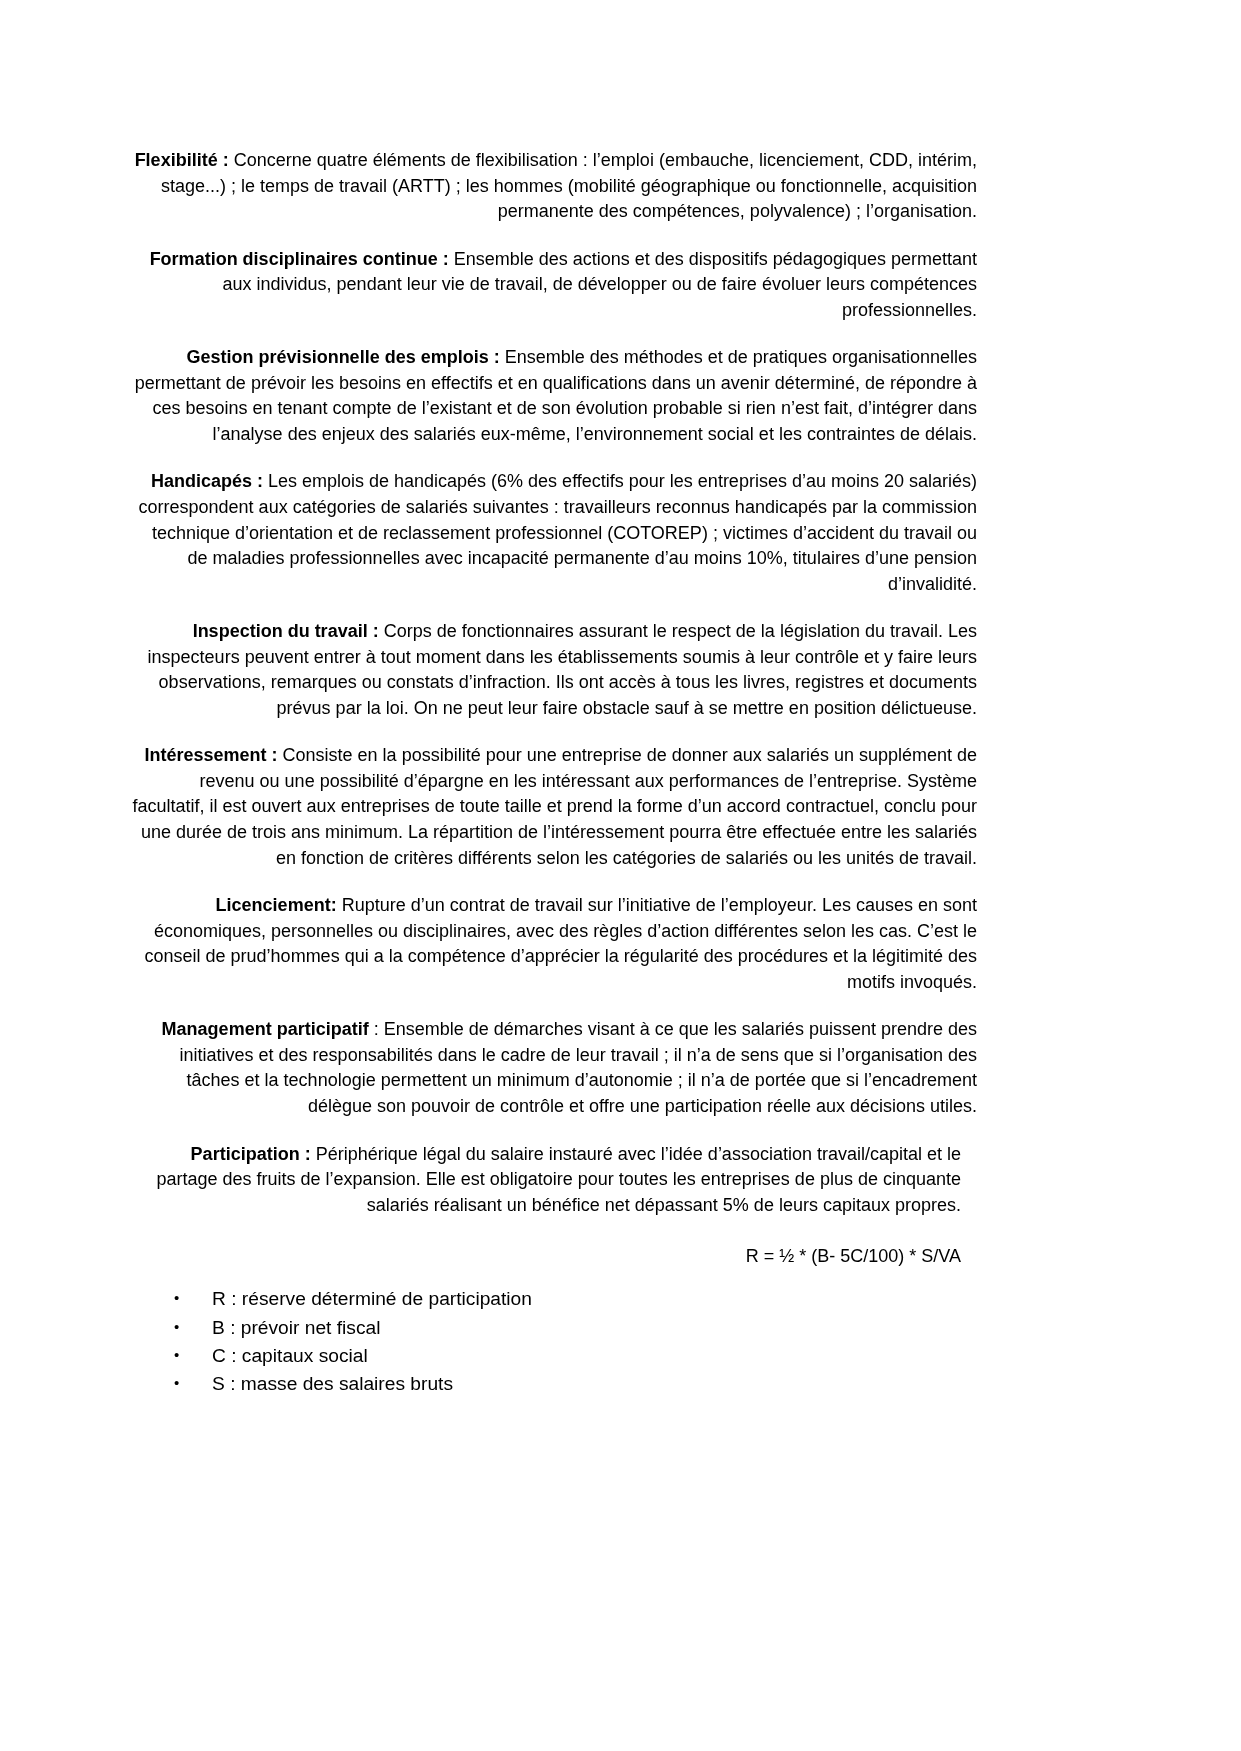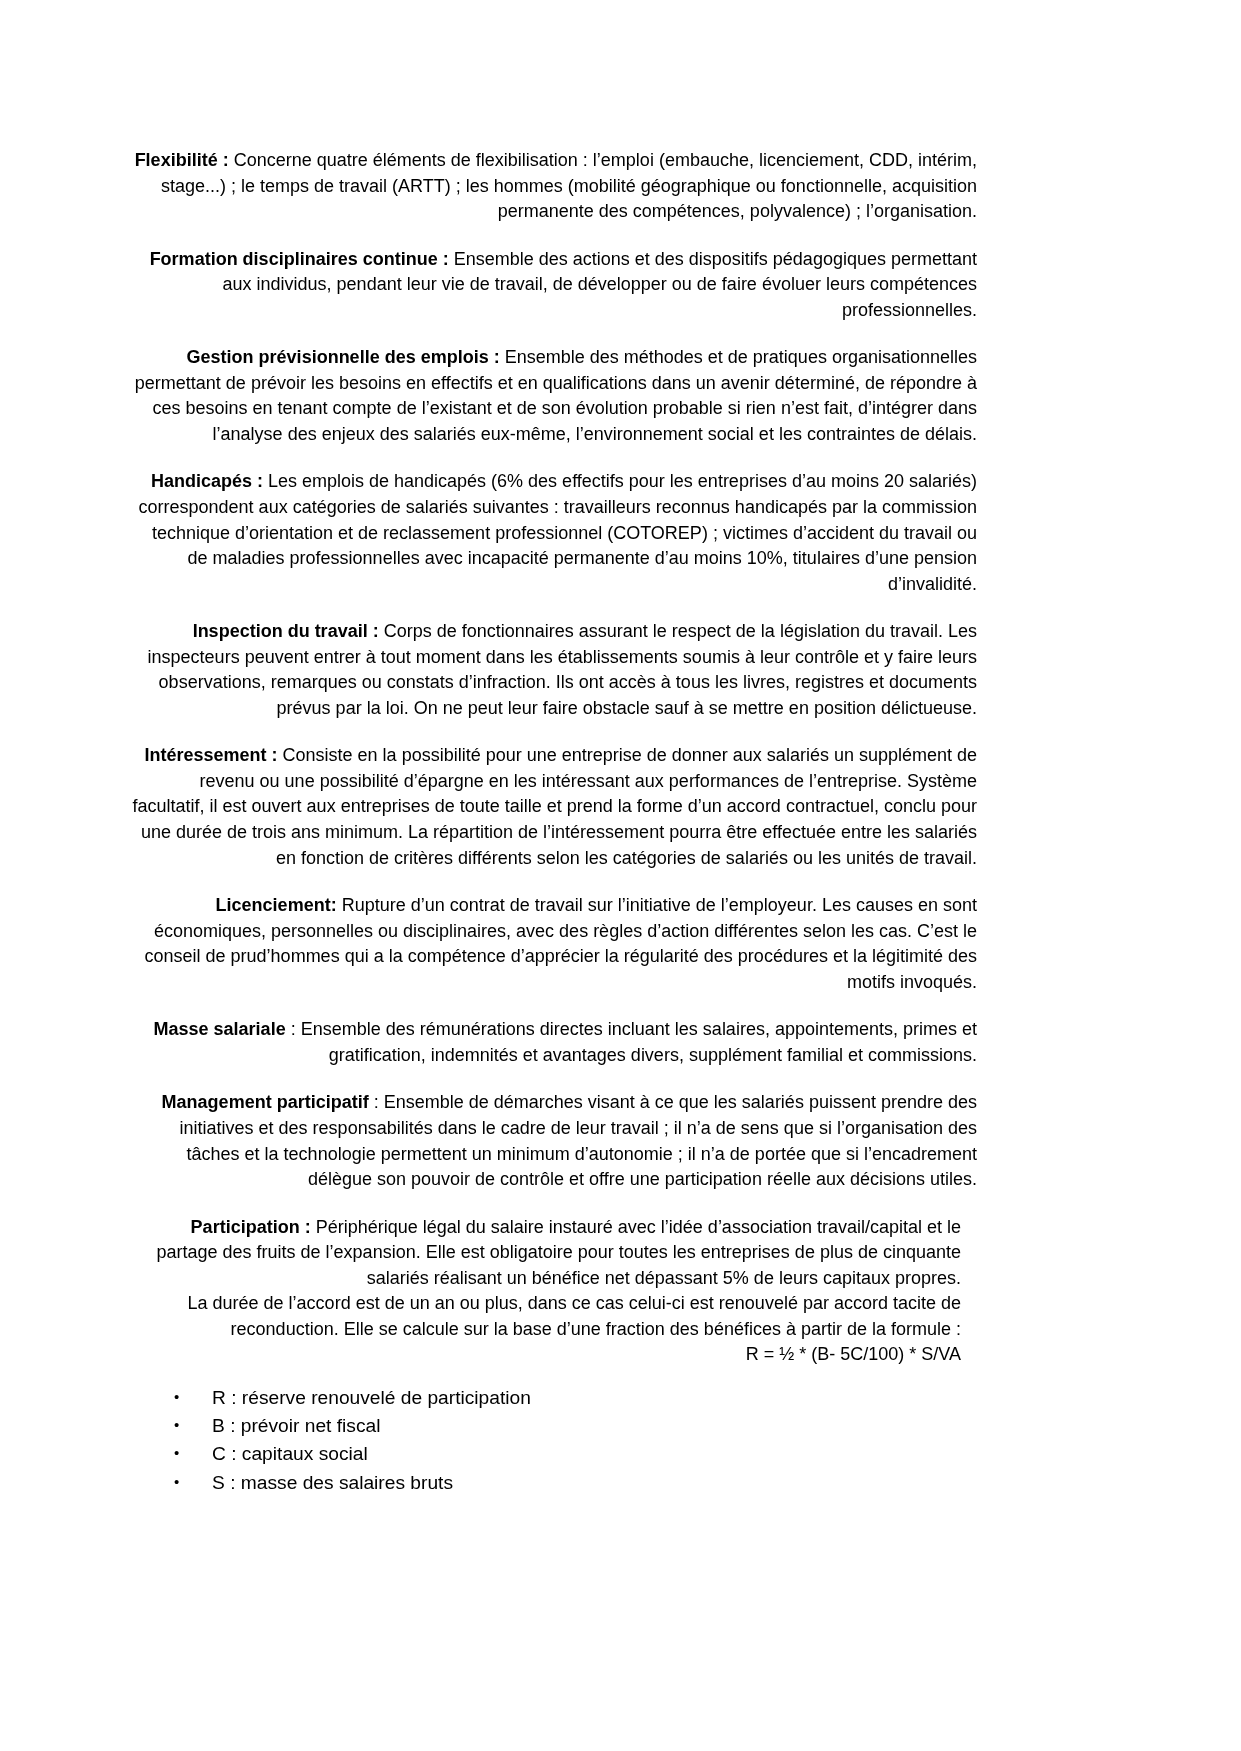--- a/index.html
+++ b/index.html
@@ -87,38 +87,35 @@
     </p>
 
     <p class="entry">
       <span class="term">Intéressement :</span><span class="body"> Consiste en la possibilité pour une entreprise de donner aux salariés un supplément de revenu ou une possibilité d’épargne en les intéressant aux performances de l’entreprise. Système facultatif, il est ouvert aux entreprises de toute taille et prend la forme d’un accord contractuel, conclu pour une durée de trois ans minimum. La répartition de l’intéressement pourra être effectuée entre les salariés en fonction de critères différents selon les catégories de salariés ou les unités de travail.</span>
     </p>
 
     <p class="entry">
       <span class="term">Licenciement:</span><span class="body"> Rupture d’un contrat de travail sur l’initiative de l’employeur. Les causes en sont économiques, personnelles ou disciplinaires, avec des règles d’action différentes selon les cas. C’est le conseil de prud’hommes qui a la compétence d’apprécier la régularité des procédures et la légitimité des motifs invoqués.</span>
     </p>
 
-    <p class="entry">
-      <span class="term">Masse salariale</span><span class="body"> : Ensemble des rémunérations directes incluant les salaires, appointements, primes et gratification, indemnités et avantages divers, supplément familial et commissions.</span>
-    </p>
 
     <p class="entry">
       <span class="term">Management participatif</span><span class="body"> : Ensemble de démarches visant à ce que les salariés puissent prendre des initiatives et des responsabilités dans le cadre de leur travail ; il n’a de sens que si l’organisation des tâches et la technologie permettent un minimum d’autonomie ; il n’a de portée que si l’encadrement délègue son pouvoir de contrôle et offre une participation réelle aux décisions utiles.</span>
     </p>
 
     <p class="entry formula-block">
       <span class="term">Participation :</span><span class="body"> Périphérique légal du salaire instauré avec l’idée d’association travail/capital et le partage des fruits de l’expansion. Elle est obligatoire pour toutes les entreprises de plus de cinquante salariés réalisant un bénéfice net dépassant 5% de leurs capitaux propres.</span><br>
-      <span class="body">La durée de l’accord est de un an ou plus, dans ce cas celui-ci est renouvelé par accord tacite de reconduction. Elle se calcule sur la base d’une fraction des bénéfices à partir de la formule :</span><br>
+      <br>
       <span class="body">R = ½ * (B- 5C/100) * S/VA</span>
     </p>
 
     <ul class="bullet-list">
       <li>
         <span class="bullet">•</span>
-        <span>R : réserve renouvelé de participation</span>
+        <span>R : réserve déterminé de participation</span>
       </li>
       <li>
         <span class="bullet">•</span>
         <span>B : prévoir net fiscal</span>
       </li>
       <li>
         <span class="bullet">•</span>
         <span>C : capitaux social</span>
       </li>
       <li>

